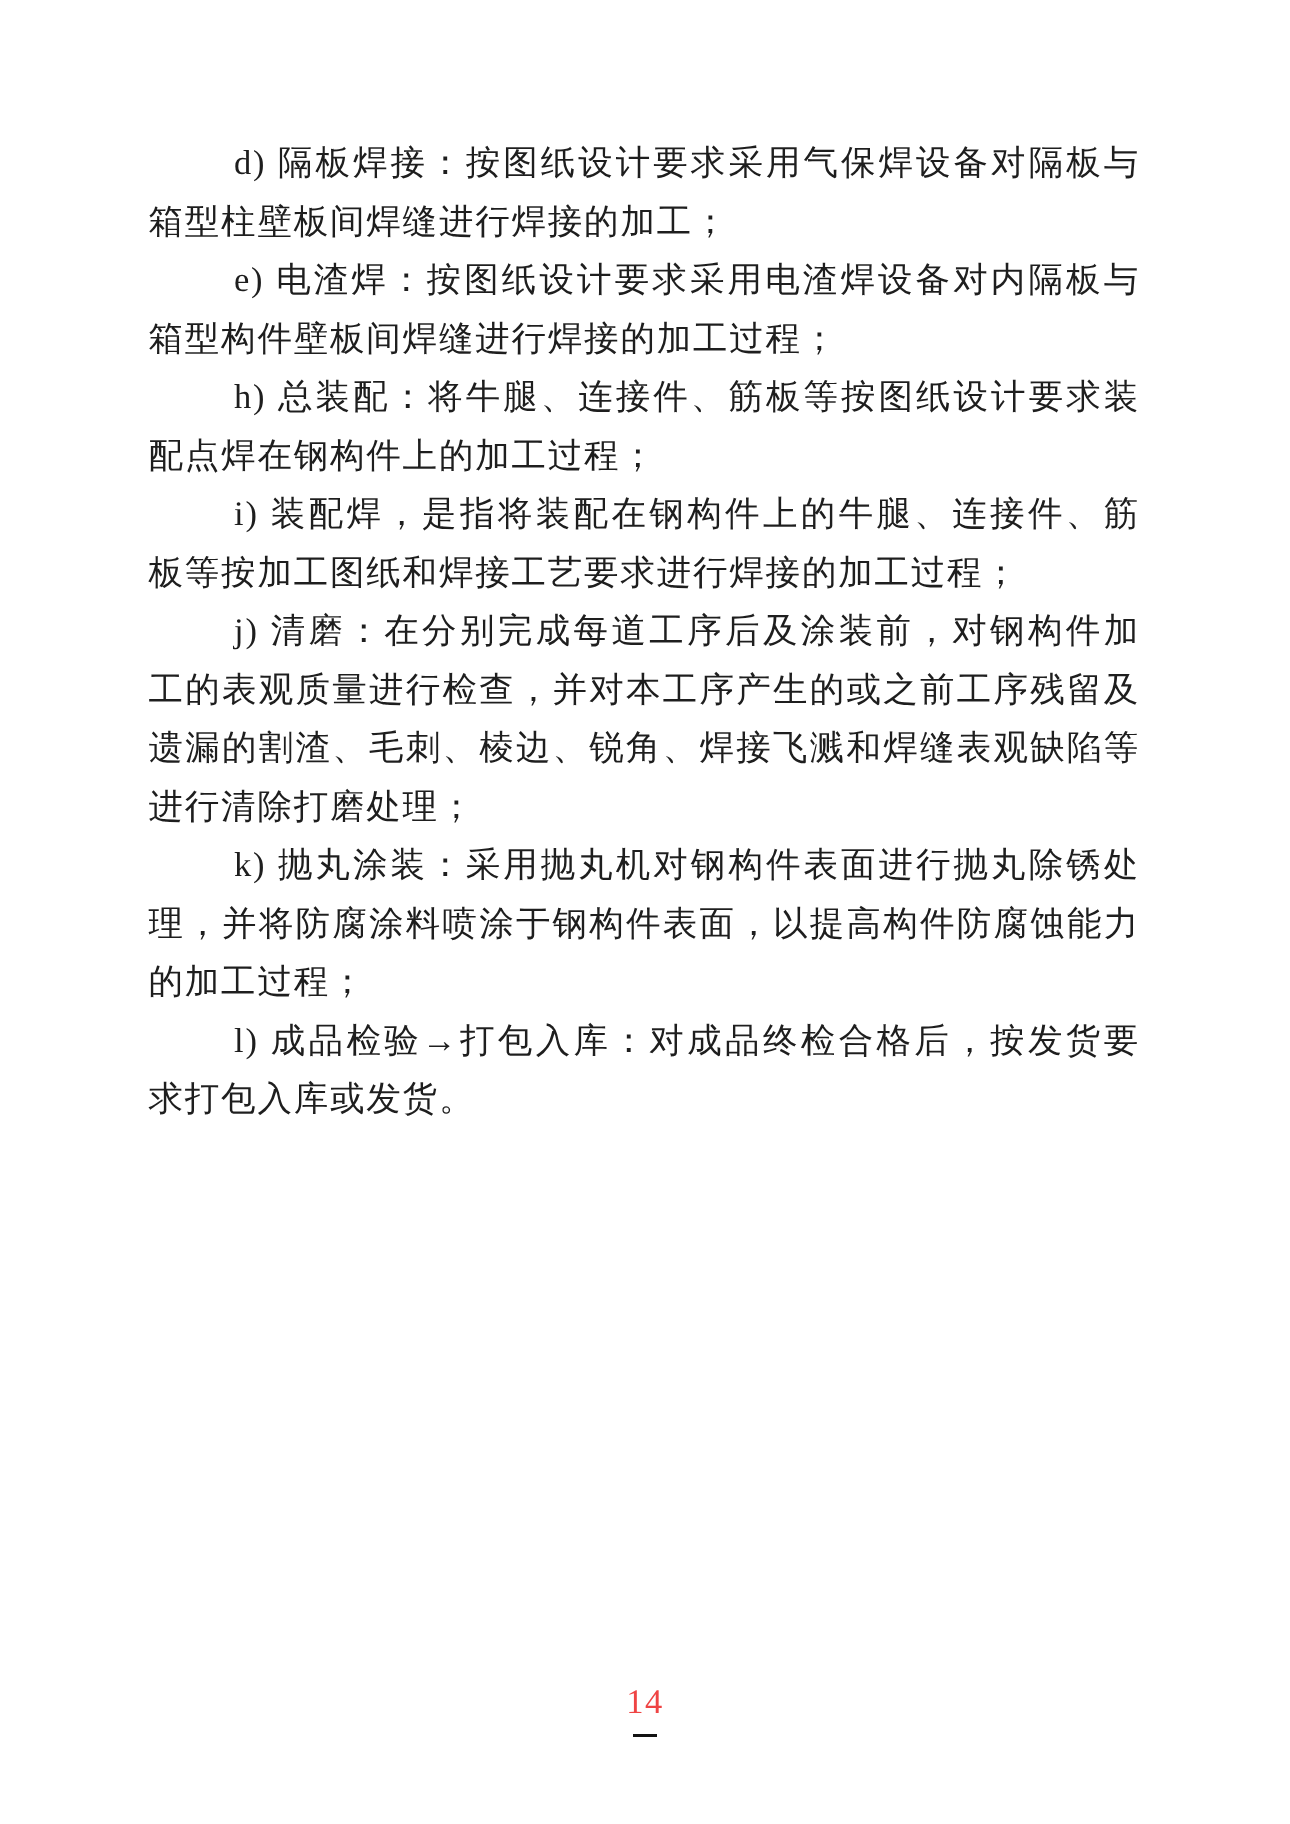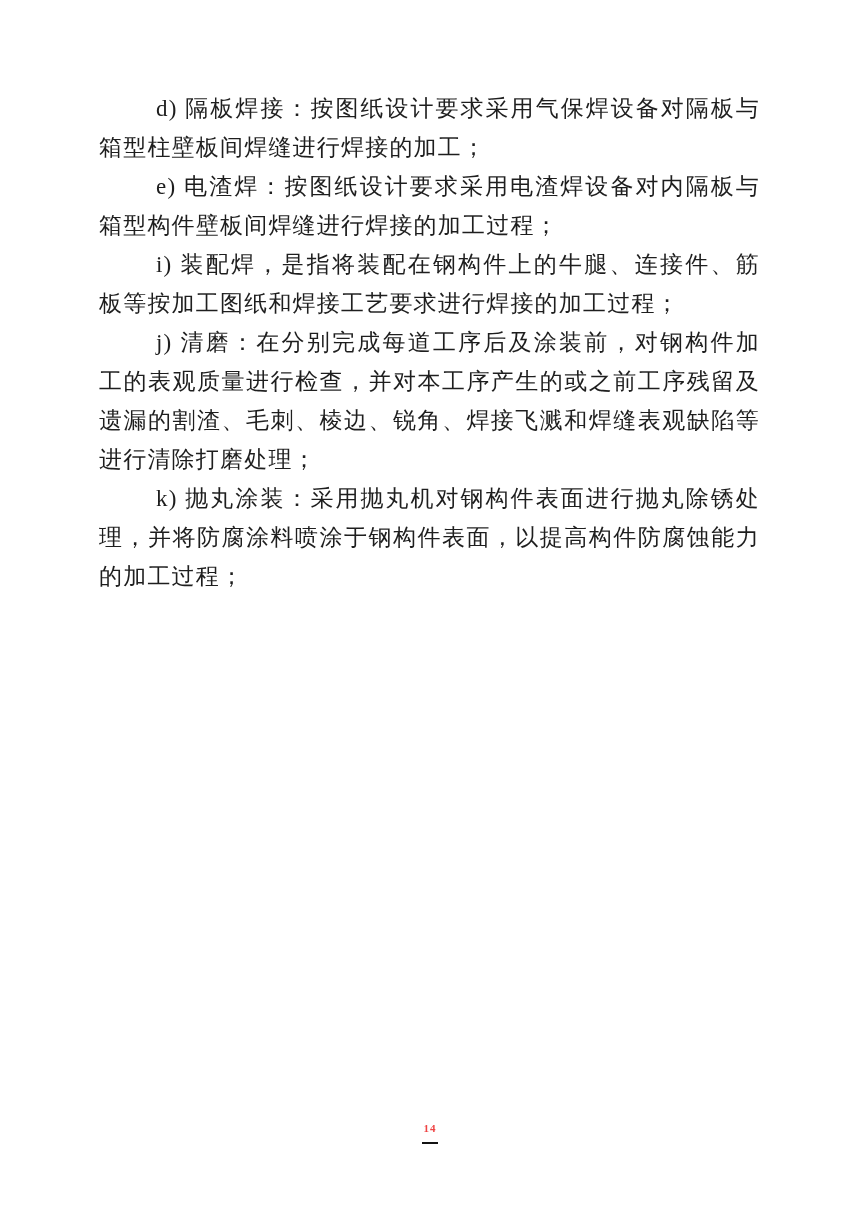--- a/index.html
+++ b/index.html
@@ -33,43 +33,45 @@
     text-indent: 57px;
   }
   .footer {
     position: absolute;
     left: 0;
     top: 1122px;
     width: 100%;
     text-align: center;
   }
   .page-number {
-    font-size: 11px;
-    font-weight: bold;
+    font-size: 23px;
+    font-weight: normal;
     color: #ef4444;
     letter-spacing: 1px;
   }
   .footer-rule {
     width: 16px;
     height: 2px;
     background: #121212;
     margin: 8px auto 0 auto;
   }
 </style>
 </head>
 <body>
 
 <div class="page">
 
   <div class="content">
     <p>d) 隔板焊接：按图纸设计要求采用气保焊设备对隔板与箱型柱壁板间焊缝进行焊接的加工；</p>
     <p>e) 电渣焊：按图纸设计要求采用电渣焊设备对内隔板与箱型构件壁板间焊缝进行焊接的加工过程；</p>
+    <p>h) 总装配：将牛腿、连接件、筋板等按图纸设计要求装配点焊在钢构件上的加工过程；</p>
     <p>i) 装配焊，是指将装配在钢构件上的牛腿、连接件、筋板等按加工图纸和焊接工艺要求进行焊接的加工过程；</p>
     <p>j) 清磨：在分别完成每道工序后及涂装前，对钢构件加工的表观质量进行检查，并对本工序产生的或之前工序残留及遗漏的割渣、毛刺、棱边、锐角、焊接飞溅和焊缝表观缺陷等进行清除打磨处理；</p>
     <p>k) 抛丸涂装：采用抛丸机对钢构件表面进行抛丸除锈处理，并将防腐涂料喷涂于钢构件表面，以提高构件防腐蚀能力的加工过程；</p>
+    <p>l) 成品检验→打包入库：对成品终检合格后，按发货要求打包入库或发货。</p>
   </div>
 
   <div class="footer">
     <div class="page-number">14</div>
     <div class="footer-rule"></div>
   </div>
 
 </div>
 
 </body></html>

